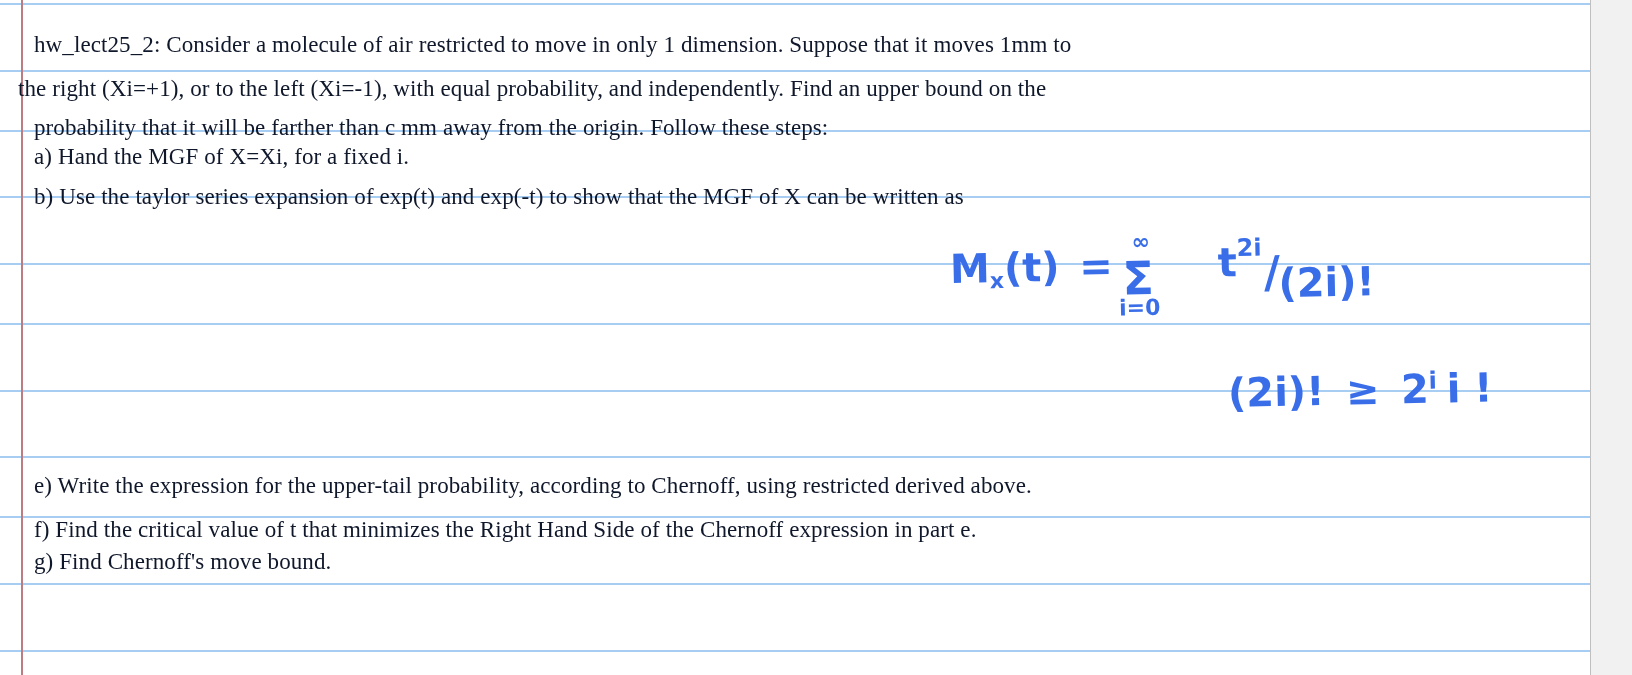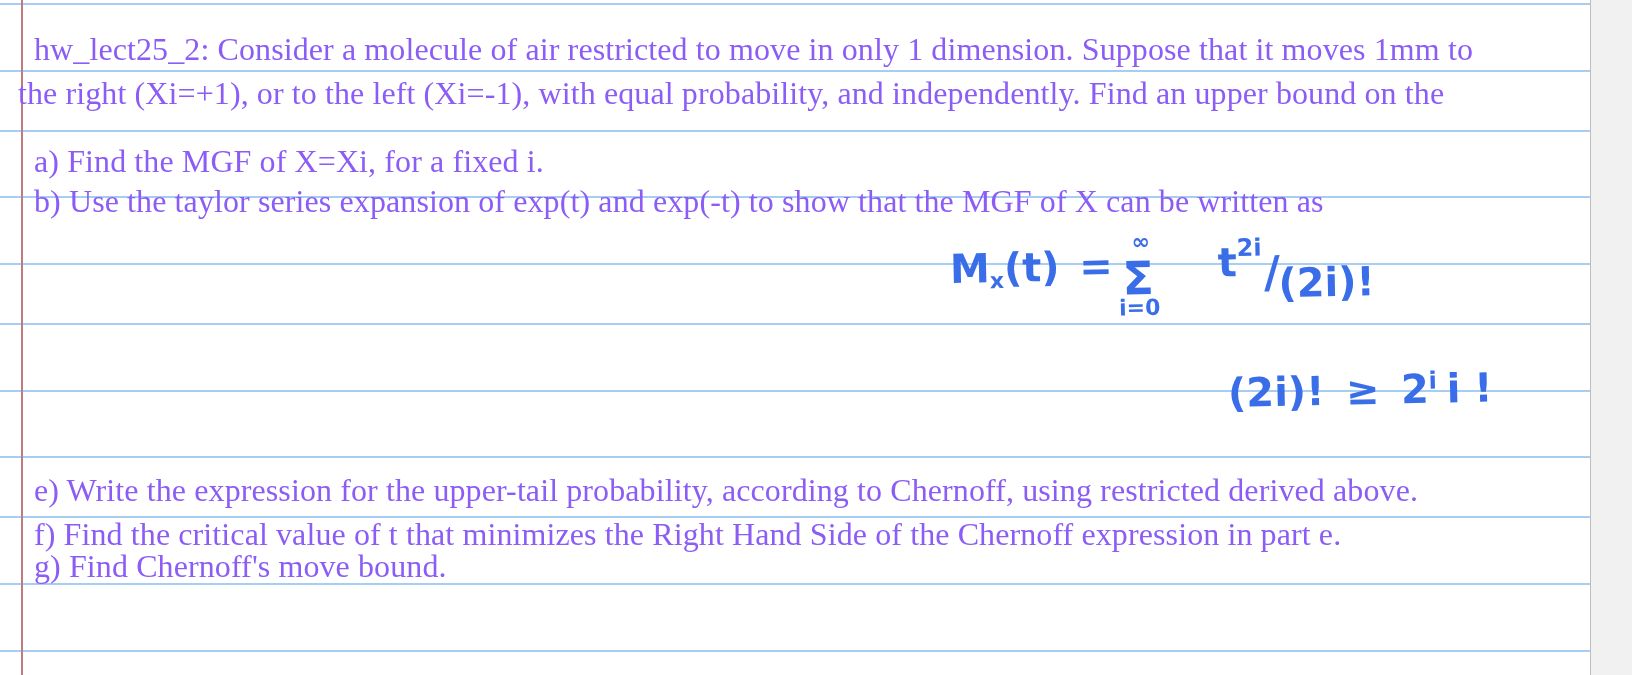--- a/index.html
+++ b/index.html
@@ -47,23 +47,23 @@
     position: absolute;
     top: 0;
     left: 21px;
     width: 2px;
     height: 675px;
     background: #bd7b82;
   }
 
   .note-text {
     position: absolute;
-    color: #8b5cf6;
+    color: #0f172a;
     font-family: "Liberation Serif", "DejaVu Serif", serif;
-    font-size: 32px;
+    font-size: 23px;
     line-height: 1.0;
     white-space: nowrap;
     letter-spacing: 0.1px;
   }
 
   
   .ink {
     position: absolute;
     color: #3a6ee8;
     font-family: "DejaVu Sans", "Liberation Sans", sans-serif;
@@ -137,22 +137,23 @@
   <div class="rule-line" style="top:516px;"></div>
   <div class="rule-line" style="top:583px;"></div>
   <div class="rule-line" style="top:650px;"></div>
 
   <div id="margin-line"></div>
 
   <div class="note-text" style="left:34px; top:33px;">hw_lect25_2: Consider a molecule of air restricted to move in only 1 dimension. Suppose that it moves 1mm to</div>
 
   <div class="note-text" style="left:18px; top:77px;">the right (Xi=+1), or to the left (Xi=-1), with equal probability, and independently. Find an upper bound on the</div>
 
+  <div class="note-text" style="left:34px; top:116px;">probability that it will be farther than c mm away from the origin. Follow these steps:</div>
 
-  <div class="note-text" style="left:34px; top:145px;">a) Find the MGF of X=Xi, for a fixed i.</div>
+  <div class="note-text" style="left:34px; top:145px;">a) Hand the MGF of X=Xi, for a fixed i.</div>
 
   <div class="note-text" style="left:34px; top:185px;">b) Use the taylor series expansion of exp(t) and exp(-t) to show that the MGF of X can be written as</div>
 
 
 
   <div class="note-text" style="left:34px; top:474px;">e) Write the expression for the upper-tail probability, according to Chernoff, using restricted derived above.</div>
 
   <div class="note-text" style="left:34px; top:518px;text-align:right;">f) Find the critical value of t that minimizes the Right Hand Side of the Chernoff expression in part e.</div>
 
   <div class="note-text" style="left:34px; top:550px;">g) Find Chernoff's move bound.</div>

